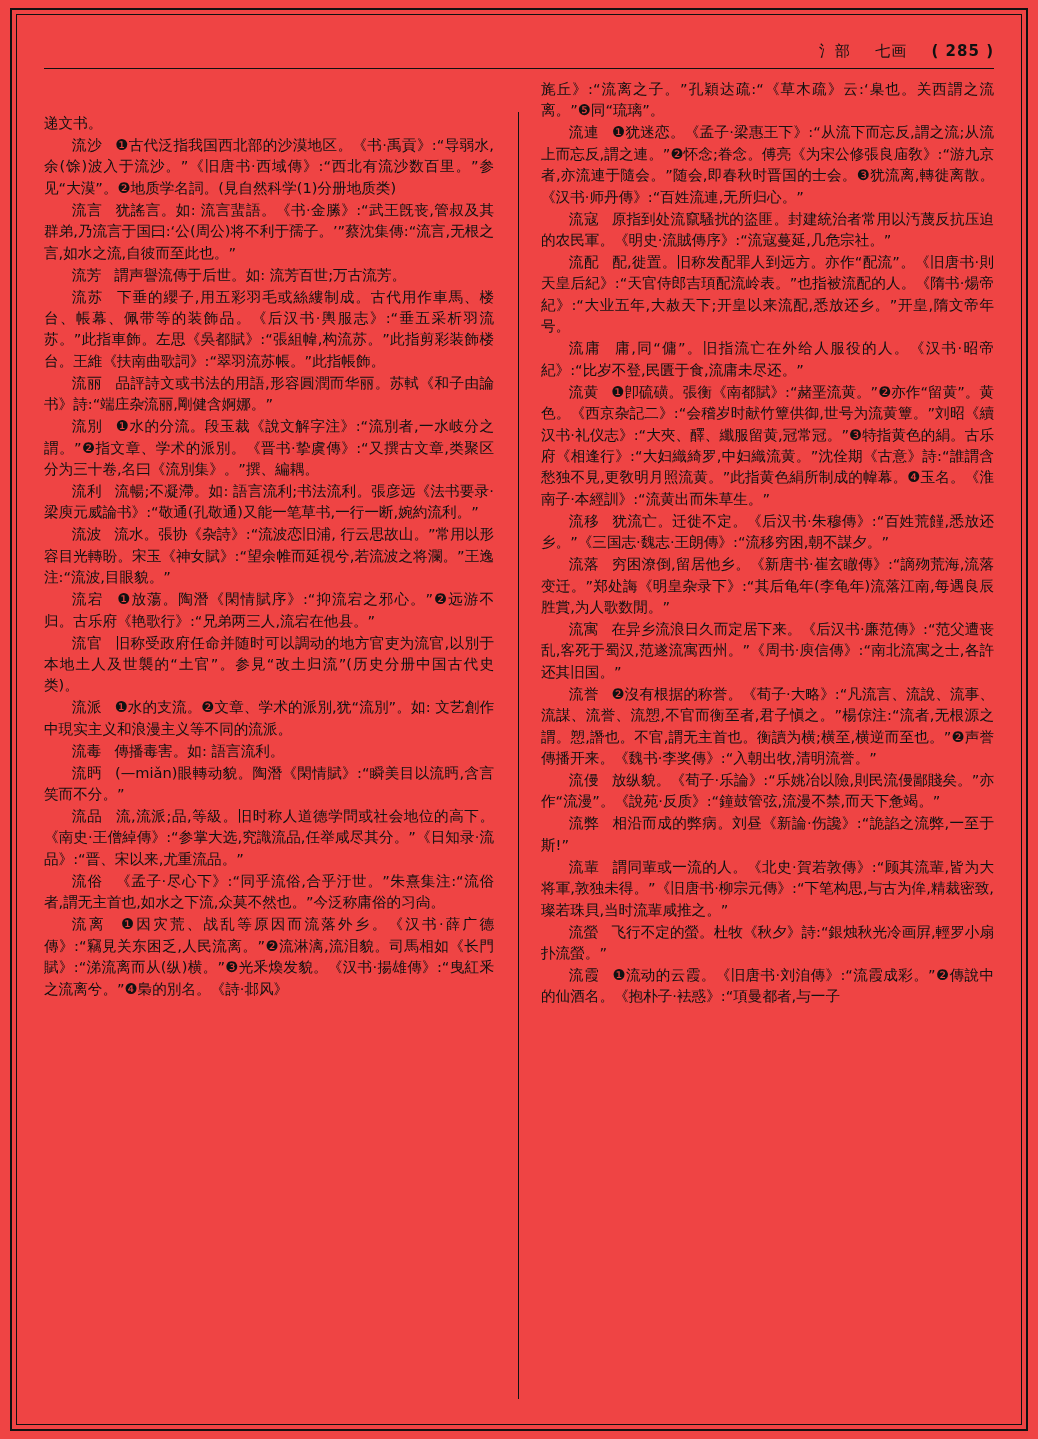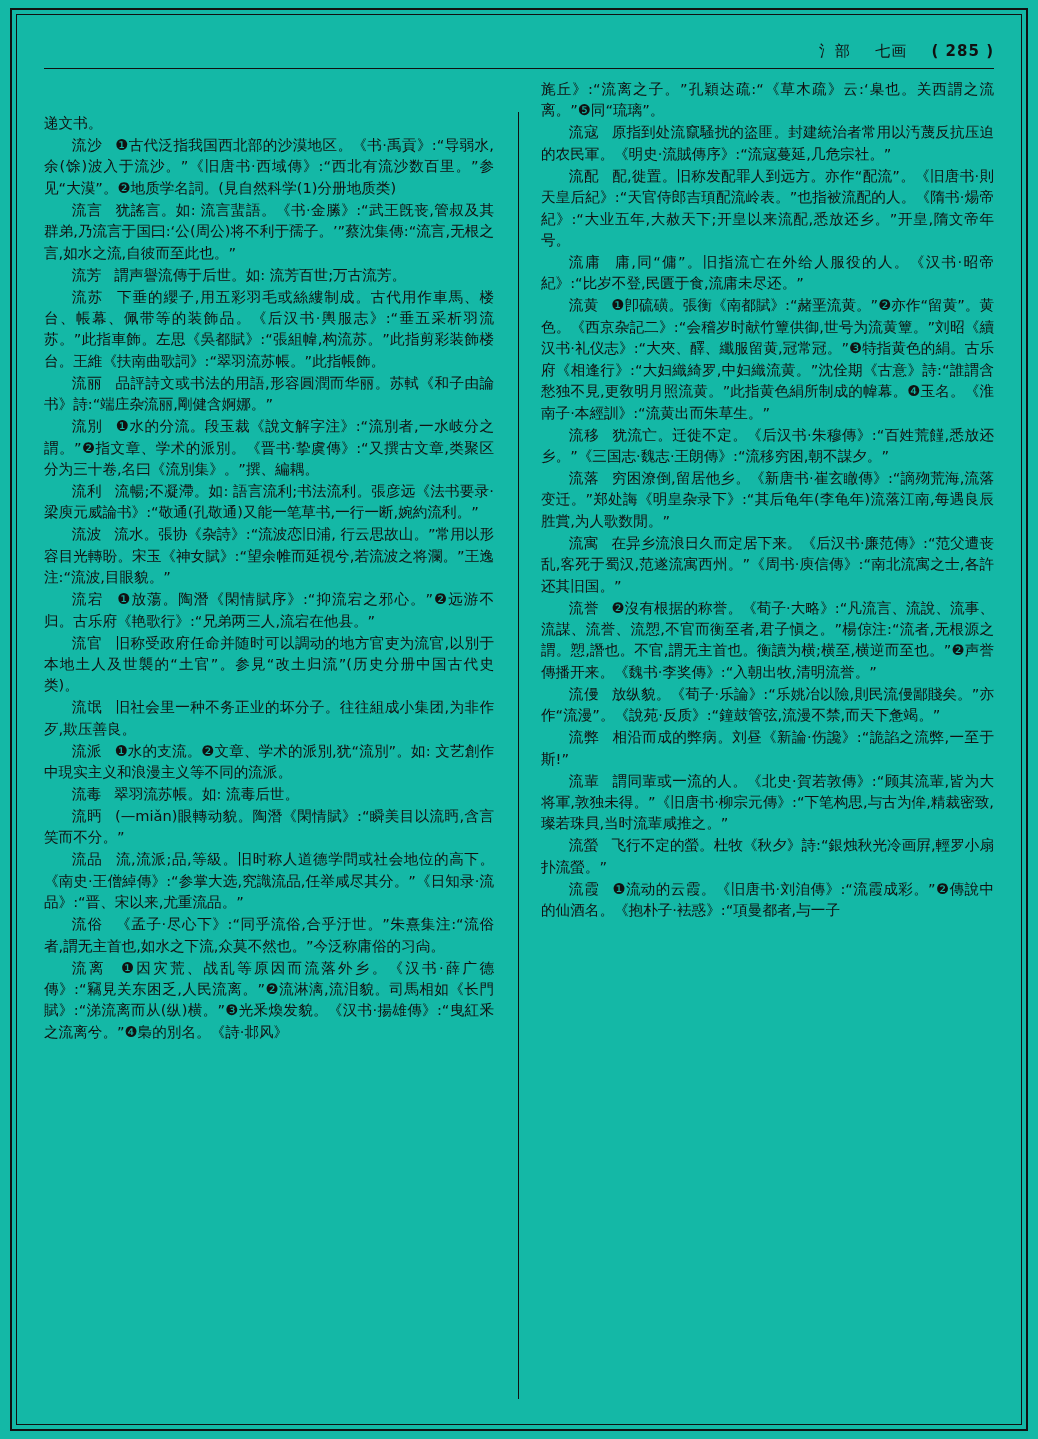--- a/index.html
+++ b/index.html
@@ -7,21 +7,21 @@
     padding: 0;
     background: #ffffff;
   }
   body {
     font-family: "DejaVu Sans", "Liberation Sans", sans-serif;
   }
   .page {
     position: relative;
     width: 1038px;
     height: 1439px;
-    background: #14b8a6;
+    background: #ef4444;
     box-sizing: border-box;
     overflow: hidden;
   }
   
   .page-frame {
     position: absolute;
     left: 10px;
     top: 8px;
     right: 10px;
     bottom: 8px;
@@ -130,32 +130,32 @@
       <p class="entry indent"><span class="hw">流沙</span><span class="sp"></span><span>❶古代泛指我国西北部的沙漠地区。《书·禹貢》:“导弱水,余(馀)波入于流沙。”《旧唐书·西域傳》:“西北有流沙数百里。”参见“大漠”。❷地质学名詞。(見自然科学(1)分册地质类)</span></p>
       <p class="entry indent"><span class="hw">流言</span><span class="sp"></span><span>犹謠言。如: 流言蜚語。《书·金縢》:“武王旣丧,管叔及其群弟,乃流言于国曰:‘公(周公)将不利于孺子。’”蔡沈集傳:“流言,无根之言,如水之流,自彼而至此也。”</span></p>
       <p class="entry indent"><span class="hw">流芳</span><span class="sp"></span><span>謂声譽流傳于后世。如: 流芳百世;万古流芳。</span></p>
       <p class="entry indent"><span class="hw">流苏</span><span class="sp"></span><span>下垂的纓子,用五彩羽毛或絲縷制成。古代用作車馬、楼台、帳幕、佩带等的装飾品。《后汉书·輿服志》:“垂五采析羽流苏。”此指車飾。左思《吳都賦》:“張組幃,构流苏。”此指剪彩装飾楼台。王維《扶南曲歌詞》:“翠羽流苏帳。”此指帳飾。</span></p>
       <p class="entry indent"><span class="hw">流丽</span><span class="sp"></span><span>品評詩文或书法的用語,形容圓潤而华丽。苏軾《和子由論书》詩:“端庄杂流丽,剛健含婀娜。”</span></p>
       <p class="entry indent"><span class="hw">流別</span><span class="sp"></span><span>❶水的分流。段玉裁《說文解字注》:“流別者,一水岐分之謂。”❷指文章、学术的派別。《晋书·挚虞傳》:“又撰古文章,类聚区分为三十卷,名曰《流別集》。”撰、編耦。</span></p>
       <p class="entry indent"><span class="hw">流利</span><span class="sp"></span><span>流暢;不凝滯。如: 語言流利;书法流利。張彦远《法书要录·梁庾元威論书》:“敬通(孔敬通)又能一笔草书,一行一断,婉約流利。”</span></p>
       <p class="entry indent"><span class="hw">流波</span><span class="sp"></span><span>流水。張协《杂詩》:“流波恋旧浦, 行云思故山。”常用以形容目光轉盼。宋玉《神女賦》:“望余帷而延視兮,若流波之将瀾。”王逸注:“流波,目眼貌。”</span></p>
       <p class="entry indent"><span class="hw">流宕</span><span class="sp"></span><span>❶放蕩。陶潛《閑情賦序》:“抑流宕之邪心。”❷远游不归。古乐府《艳歌行》:“兄弟两三人,流宕在他县。”</span></p>
       <p class="entry indent"><span class="hw">流官</span><span class="sp"></span><span>旧称受政府任命并随时可以調动的地方官吏为流官,以別于本地土人及世襲的“土官”。参見“改土归流”(历史分册中国古代史类)。</span></p>
-      <p class="entry indent"><span class="hw">流氓</span><span class="sp"></span><span>旧社会里一种不务正业的坏分子。往往組成小集团,为非作歹,欺压善良。</span></p>
       <p class="entry indent"><span class="hw">流派</span><span class="sp"></span><span>❶水的支流。❷文章、学术的派別,犹“流別”。如: 文艺創作中現实主义和浪漫主义等不同的流派。</span></p>
-      <p class="entry indent"><span class="hw">流毒</span><span class="sp"></span><span>翠羽流苏帳。如: 流毒后世。</span></p>
+      <p class="entry indent"><span class="hw">流毒</span><span class="sp"></span><span>傳播毒害。如: 語言流利。</span></p>
       <p class="entry indent"><span class="hw">流眄</span><span class="sp"></span><span>(—miǎn)眼轉动貌。陶潛《閑情賦》:“瞬美目以流眄,含言笑而不分。”</span></p>
       <p class="entry indent"><span class="hw">流品</span><span class="sp"></span><span>流,流派;品,等級。旧时称人道德学問或社会地位的高下。《南史·王僧綽傳》:“参掌大选,究識流品,任举咸尽其分。”《日知录·流品》:“晋、宋以来,尤重流品。”</span></p>
       <p class="entry indent"><span class="hw">流俗</span><span class="sp"></span><span>《孟子·尽心下》:“同乎流俗,合乎汙世。”朱熹集注:“流俗者,謂无主首也,如水之下流,众莫不然也。”今泛称庸俗的习尙。</span></p>
       <p class="entry indent"><span class="hw">流离</span><span class="sp"></span><span>❶因灾荒、战乱等原因而流落外乡。《汉书·薛广德傳》:“竊見关东困乏,人民流离。”❷流淋漓,流泪貌。司馬相如《长門賦》:“涕流离而从(纵)横。”❸光釆煥发貌。《汉书·揚雄傳》:“曳紅釆之流离兮。”❹梟的別名。《詩·邶风》</span></p>
     </div>
 
     <div class="col right">
       <p class="entry cont">旄丘》:“流离之子。”孔穎达疏:“《草木疏》云:‘臬也。关西謂之流离。”❺同“琉璃”。</p>
 
+      <p class="entry indent"><span class="hw">流連</span><span class="sp"></span><span>❶犹迷恋。《孟子·梁惠王下》:“从流下而忘反,謂之流;从流上而忘反,謂之連。”❷怀念;眷念。傅亮《为宋公修張良庙敎》:“游九京者,亦流連于隨会。”随会,即春秋时晋国的士会。❸犹流离,轉徙离散。《汉书·师丹傳》:“百姓流連,无所归心。”</span></p>
       <p class="entry indent"><span class="hw">流寇</span><span class="sp"></span><span>原指到处流竄騷扰的盜匪。封建統治者常用以汚蔑反抗压迫的农民軍。《明史·流賊傳序》:“流寇蔓延,几危宗社。”</span></p>
       <p class="entry indent"><span class="hw">流配</span><span class="sp"></span><span>配,徙置。旧称发配罪人到远方。亦作“配流”。《旧唐书·則天皇后紀》:“天官侍郎吉頊配流岭表。”也指被流配的人。《隋书·煬帝紀》:“大业五年,大赦天下;开皇以来流配,悉放还乡。”开皇,隋文帝年号。</span></p>
       <p class="entry indent"><span class="hw">流庸</span><span class="sp"></span><span>庸,同“傭”。旧指流亡在外给人服役的人。《汉书·昭帝紀》:“比岁不登,民匱于食,流庸未尽还。”</span></p>
       <p class="entry indent"><span class="hw">流黄</span><span class="sp"></span><span>❶卽硫磺。張衡《南都賦》:“赭垩流黄。”❷亦作“留黄”。黄色。《西京杂記二》:“会稽岁时献竹簟供御,世号为流黄簟。”刘昭《續汉书·礼仪志》:“大夾、醳、纖服留黄,冠常冠。”❸特指黄色的絹。古乐府《相逢行》:“大妇織綺罗,中妇織流黄。”沈佺期《古意》詩:“誰謂含愁独不見,更敎明月照流黄。”此指黄色絹所制成的幃幕。❹玉名。《淮南子·本經訓》:“流黄出而朱草生。”</span></p>
       <p class="entry indent"><span class="hw">流移</span><span class="sp"></span><span>犹流亡。迁徙不定。《后汉书·朱穆傳》:“百姓荒饉,悉放还乡。”《三国志·魏志·王朗傳》:“流移穷困,朝不謀夕。”</span></p>
       <p class="entry indent"><span class="hw">流落</span><span class="sp"></span><span>穷困潦倒,留居他乡。《新唐书·崔玄瞮傳》:“謫歾荒海,流落变迁。”郑处誨《明皇杂录下》:“其后龟年(李龟年)流落江南,每遇良辰胜賞,为人歌数閒。”</span></p>
       <p class="entry indent"><span class="hw">流寓</span><span class="sp"></span><span>在异乡流浪日久而定居下来。《后汉书·廉范傳》:“范父遭丧乱,客死于蜀汉,范遂流寓西州。”《周书·庾信傳》:“南北流寓之士,各許还其旧国。”</span></p>
       <p class="entry indent"><span class="hw">流誉</span><span class="sp"></span><span>❷沒有根据的称誉。《荀子·大略》:“凡流言、流說、流事、流謀、流誉、流愬,不官而衡至者,君子愼之。”楊倞注:“流者,无根源之謂。愬,譖也。不官,謂无主首也。衡讀为横;横至,横逆而至也。”❷声誉傳播开来。《魏书·李奖傳》:“入朝出牧,清明流誉。”</span></p>
       <p class="entry indent"><span class="hw">流僈</span><span class="sp"></span><span>放纵貌。《荀子·乐論》:“乐姚冶以險,則民流僈鄙賤矣。”亦作“流漫”。《說苑·反质》:“鐘鼓管弦,流漫不禁,而天下惫竭。”</span></p>
       <p class="entry indent"><span class="hw">流弊</span><span class="sp"></span><span>相沿而成的弊病。刘昼《新論·伤讒》:“詭諂之流弊,一至于斯!”</span></p>

